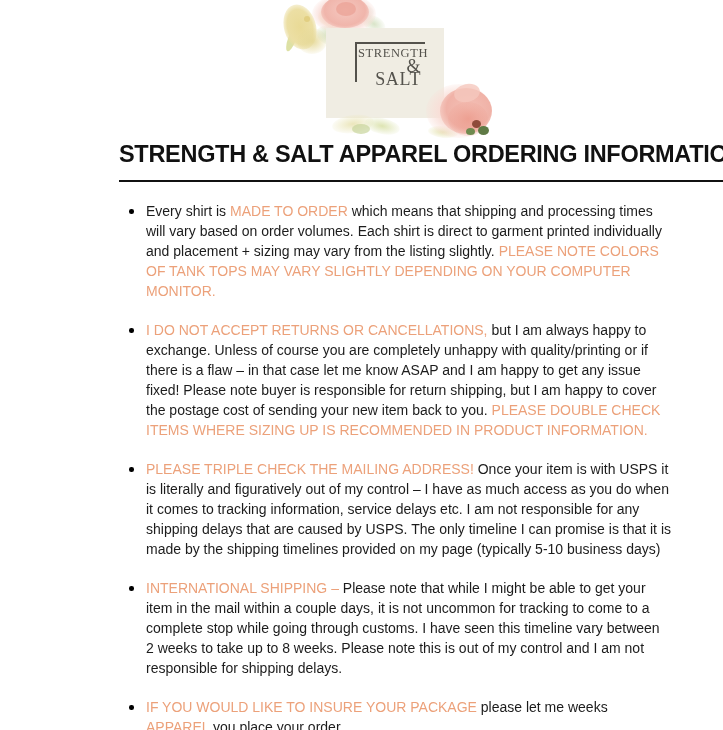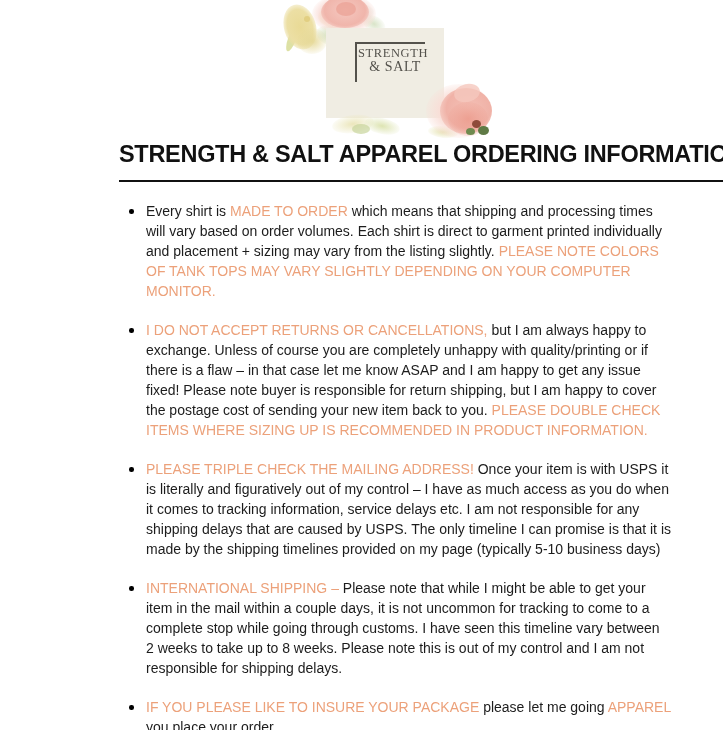--- a/index.html
+++ b/index.html
@@ -28,21 +28,21 @@
   .f-teal{left:56px;top:4px;width:36px;height:20px;background:radial-gradient(ellipse,#d6e4d8 0%,rgba(214,228,216,0) 82%);transform:rotate(-8deg);}
   .f-green2{left:80px;top:16px;width:24px;height:16px;background:radial-gradient(ellipse,#d9e4c8 0%,rgba(217,228,200,0) 80%);transform:rotate(28deg);}
   .f-dot{left:22px;top:16px;width:6px;height:6px;background:#e2cf82;}
   .f-stem{left:6px;top:26px;width:8px;height:26px;background:#d5d98e;border-radius:50%;transform:rotate(20deg);opacity:.8;}
 
   .logo-square{position:absolute;left:44px;top:28px;width:118px;height:90px;background:var(--logo-bg);}
   .bracket-h{position:absolute;left:73px;top:42px;width:70px;height:1.5px;background:var(--logo-text);}
   .bracket-v{position:absolute;left:73px;top:42px;width:1.5px;height:40px;background:var(--logo-text);}
   .logo-text{position:absolute;left:76px;top:46px;width:66px;font-family:"Liberation Serif",serif;color:var(--logo-text);}
   .logo-text .l1{font-size:12.5px;letter-spacing:.6px;line-height:14px;}
-  .logo-text .l2{font-size:14px;letter-spacing:.6px;line-height:13px;text-align:right;padding-right:3px;}
+  .logo-text .l2{font-size:18px;letter-spacing:.6px;line-height:13px;text-align:right;padding-right:3px;}
 
   .f-leafc1{left:50px;top:115px;width:42px;height:18px;background:radial-gradient(ellipse,#ebe6bb 0%,rgba(235,230,187,0) 82%);transform:rotate(-8deg);}
   .f-leafc2{left:82px;top:118px;width:36px;height:16px;background:radial-gradient(ellipse,#dde4b2 0%,rgba(221,228,178,0) 80%);transform:rotate(12deg);}
   .f-leafc3{left:70px;top:124px;width:18px;height:10px;background:#c8d49b;opacity:.7;}
   .f-br-outer{left:144px;top:84px;width:66px;height:54px;background:radial-gradient(ellipse,#f9ded7 0%,#f9ded7 40%,rgba(249,222,215,0) 78%);}
   .f-br-p1{left:158px;top:88px;width:52px;height:46px;background:radial-gradient(ellipse at 55% 45%,#f4c0b6 0%,#f0b2a7 55%,rgba(240,178,167,0) 88%);border-radius:55% 45% 50% 50%;}
   .f-br-p2{left:166px;top:102px;width:40px;height:34px;background:radial-gradient(ellipse,#eda092 0%,rgba(237,160,146,0) 85%);}
   .f-br-p3{left:172px;top:84px;width:26px;height:18px;background:#f5c8be;opacity:.8;transform:rotate(-12deg);}
   .f-br-red{left:190px;top:120px;width:9px;height:8px;background:#8e4a3a;}
   .f-br-green1{left:196px;top:126px;width:11px;height:9px;background:#5f7a45;}
@@ -119,16 +119,16 @@
     </div>
   </div>
 
   <h1 class="title">STRENGTH &amp; SALT APPAREL ORDERING INFORMATION</h1>
 
   <ul class="bullets">
       <li><span class="dot"></span><span>Every shirt is </span><span class="hl">MADE TO ORDER</span><span> which means that shipping and processing times will vary based on order volumes. Each shirt is direct to garment printed individually and placement + sizing may vary from the listing slightly. </span><span class="hl">PLEASE NOTE COLORS OF TANK TOPS MAY VARY SLIGHTLY DEPENDING ON YOUR COMPUTER MONITOR.</span></li>
       <li><span class="dot"></span><span class="hl">I DO NOT ACCEPT RETURNS OR CANCELLATIONS,</span><span> but I am always happy to exchange. Unless of course you are completely unhappy with quality/printing or if there is a flaw – in that case let me know ASAP and I am happy to get any issue fixed! Please note buyer is responsible for return shipping, but I am happy to cover the postage cost of sending your new item back to you. </span><span class="hl">PLEASE DOUBLE CHECK ITEMS WHERE SIZING UP IS RECOMMENDED IN PRODUCT INFORMATION.</span></li>
       <li><span class="dot"></span><span class="hl">PLEASE TRIPLE CHECK THE MAILING ADDRESS!</span><span> Once your item is with USPS it is literally and figuratively out of my control – I have as much access as you do when it comes to tracking information, service delays etc. I am not responsible for any shipping delays that are caused by USPS. The only timeline I can promise is that it is made by the shipping timelines provided on my page (typically 5-10 business days)</span></li>
       <li><span class="dot"></span><span class="hl">INTERNATIONAL SHIPPING – </span><span>Please note that while I might be able to get your item in the mail within a couple days, it is not uncommon for tracking to come to a complete stop while going through customs. I have seen this timeline vary between 2 weeks to take up to 8 weeks. Please note this is out of my control and I am not responsible for shipping delays.</span></li>
-      <li><span class="dot"></span><span class="hl">IF YOU PLEASE LIKE TO INSURE YOUR PACKAGE</span><span> please let me going </span><span class="hl">APPAREL</span><span> you place your order.</span></li>
+      <li><span class="dot"></span><span class="hl">IF YOU WOULD LIKE TO INSURE YOUR PACKAGE</span><span> please let me weeks </span><span class="hl">APPAREL</span><span> you place your order.</span></li>
     </ul>
 
 </div>
 
 </body></html>

